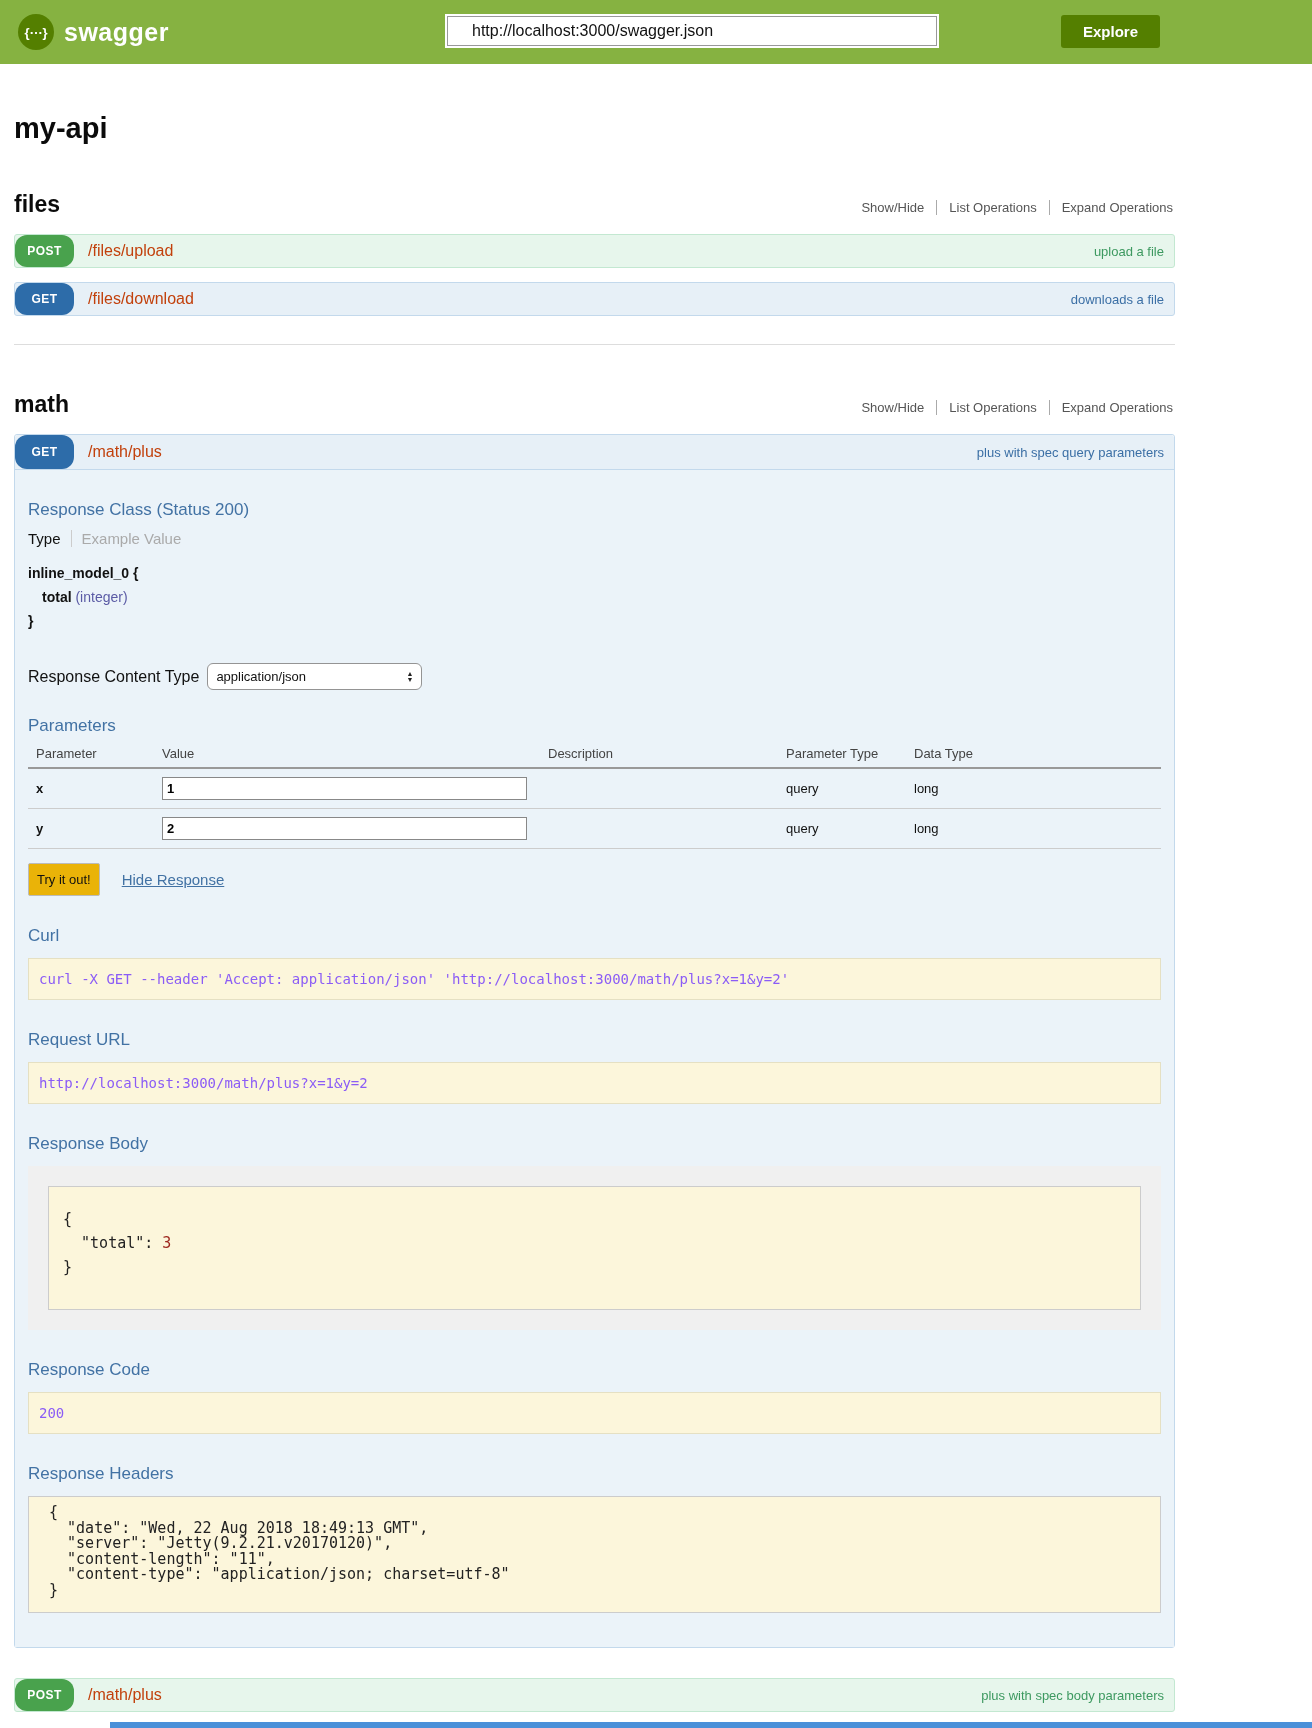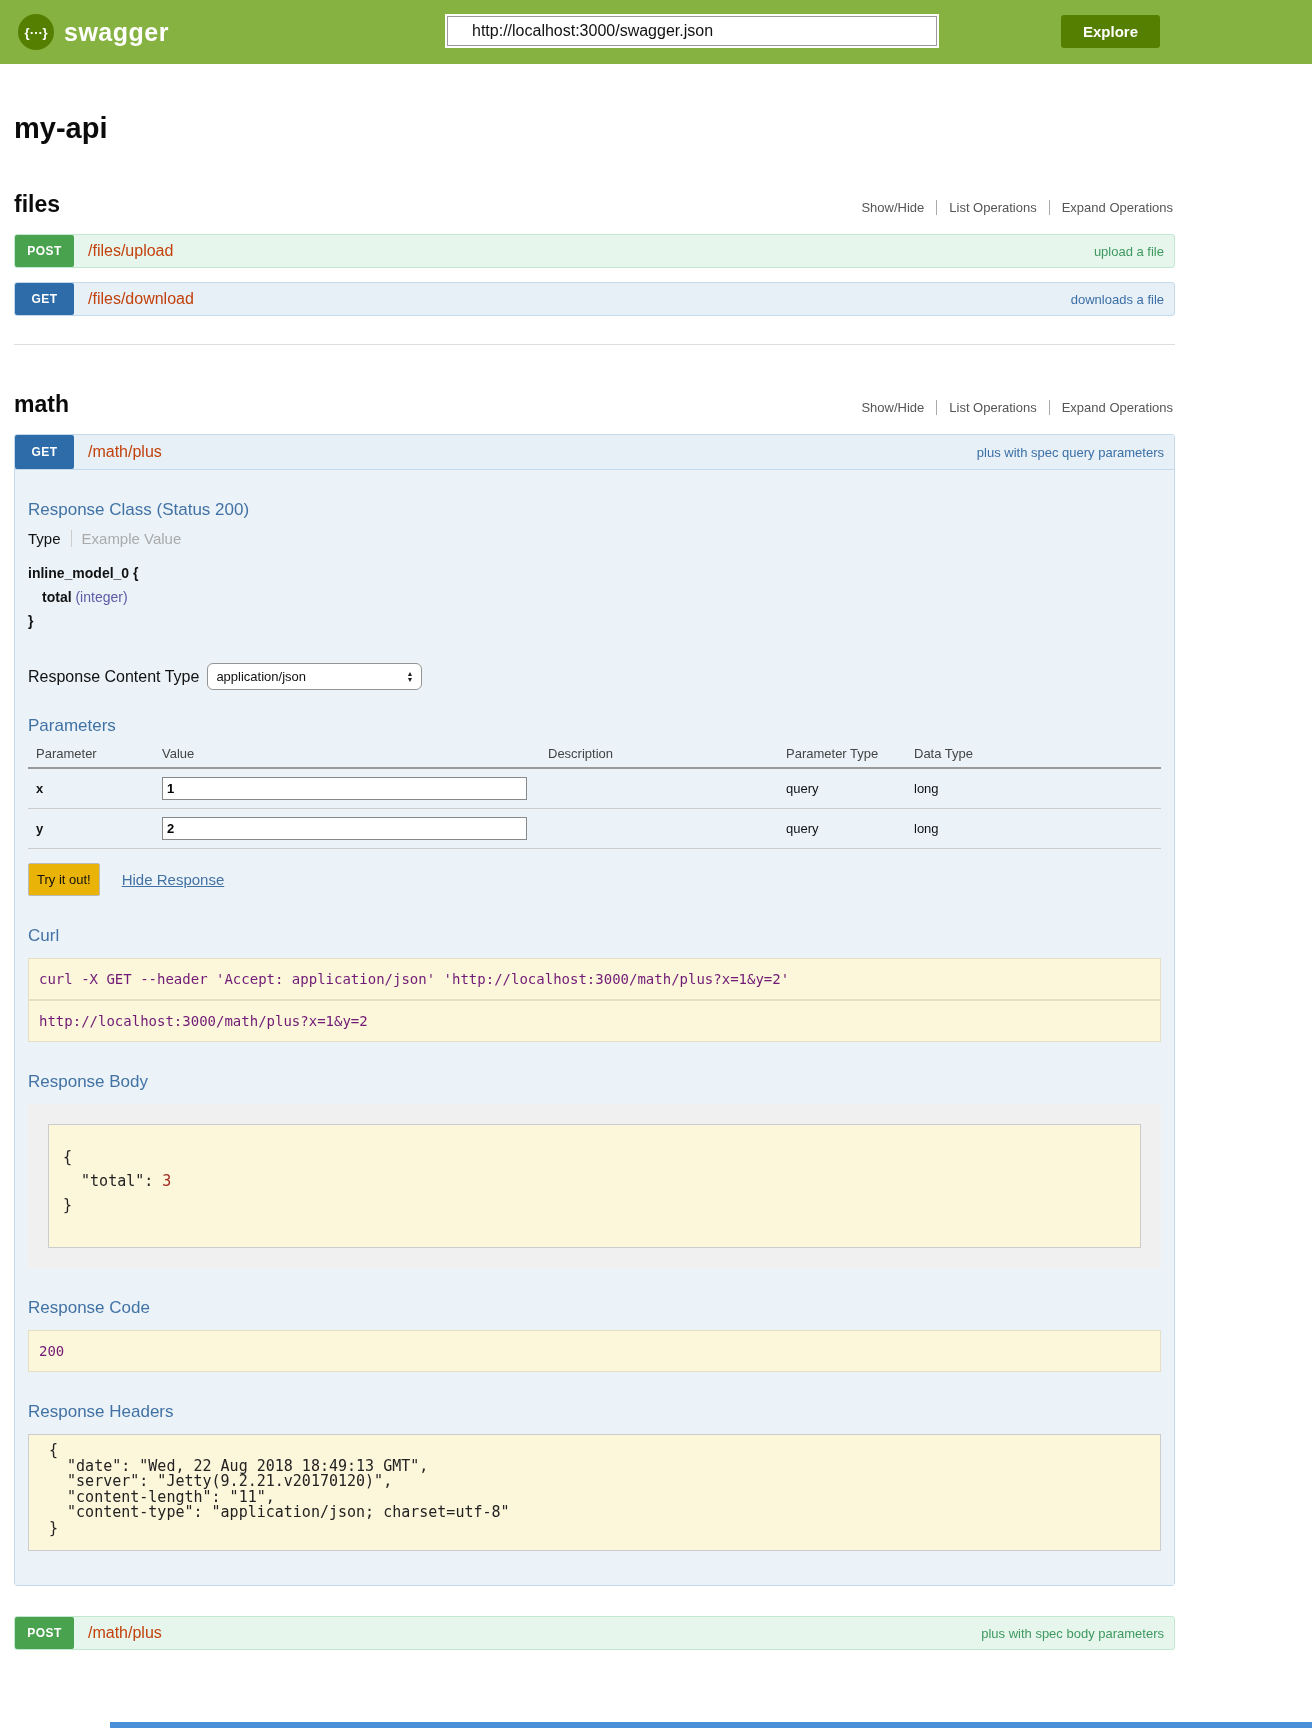--- a/index.html
+++ b/index.html
@@ -28,21 +28,21 @@
   .section-controls { font-size:13px; color:#555; display:flex; align-items:center; }
   .section-controls a { color:#555; text-decoration:none; padding:0 12px; cursor:pointer; }
   .section-controls a + a { border-left:1px solid #aaa; }
   .section-controls a:last-child { padding-right:2px; }
 
   
   .op { display:flex; align-items:center; height:34px; border-radius:3px; margin-bottom:14px; }
   .op.get  { background:#e7f0f7; border:1px solid #c3d9ec; }
   .op.post { background:#e7f6ec; border:1px solid #c3e8d1; }
   .method-badge { width:59px; height:100%; display:flex; align-items:center; justify-content:center;
-                  color:#fff; font-size:12px; font-weight:bold; border-radius:2px; letter-spacing:0.5px; cursor:pointer; }
+                  color:#fff; font-size:12px; font-weight:bold; border-radius:12px; letter-spacing:0.5px; cursor:pointer; }
   .op.get  .method-badge { background:#2d6ca9; }
   .op.post .method-badge { background:#49a24d; }
   .op-path { font-size:16px; color:#c2410c; margin-left:14px; cursor:pointer; }
   .op-summary { margin-left:auto; margin-right:10px; font-size:13px; cursor:pointer; }
   .op.get  .op-summary { color:#3b6fa5; }
   .op.post .op-summary { color:#3d9960; }
 
   .group-divider { border:none; border-top:1px solid #ddd; margin:28px 0 0 0; }
 
   
@@ -80,21 +80,21 @@
                  padding:0 4px; font-family:"Liberation Sans", sans-serif; }
 
   .try-row { display:flex; align-items:center; margin-top:14px; gap:22px; }
   .try-btn { background:#eab308; border:1px solid #bbb; font-size:13px; color:#111; padding:8px 8px;
              border-radius:2px; cursor:pointer; font-family:"Liberation Sans", sans-serif; }
   .hide-link { color:#4272a4; font-size:15px; text-decoration:underline; cursor:pointer; }
 
   
   .result-h { margin-top:30px; margin-bottom:12px; }
   pre.cream, .cream-box { background:#fcf6db; border:1px solid #e5e0c3; font-family:"DejaVu Sans Mono", monospace;
-               font-size:14px; color:#701a75; }
+               font-size:14px; color:#8b5cf6; }
   pre.cream { padding:12px 10px; white-space:pre-wrap; word-break:break-all; }
   .grey-wrap { background:#f0f0f0; padding:20px; }
   .body-box { background:#fcf6db; border:1px solid #ccc; padding:20px 14px 30px 14px;
               font-family:"DejaVu Sans Mono", monospace; font-size:15px; color:#222; }
   .body-box div { white-space:pre; line-height:24px; }
   .json-num { color:#9d261d; }
   .headers-box { background:#fcf6db; border:1px solid #ccc; padding:8px 20px 14px 20px;
                  font-family:"DejaVu Sans Mono", monospace; font-size:15px; color:#222; }
   .headers-box div { white-space:pre; line-height:15.5px; }
   .footer-bar { position:absolute; bottom:0; left:110px; right:0; height:6px; background:#4a90d9; }
@@ -212,20 +212,21 @@
       </div>
 
       <div class="try-row">
         <button class="try-btn">Try it out!</button>
         <a class="hide-link">Hide Response</a>
       </div>
 
       <div class="blue-h result-h">Curl</div>
       <pre class="cream">curl -X GET --header 'Accept: application/json' 'http://localhost:3000/math/plus?x=1&amp;y=2'</pre>
 
+      <div class="blue-h result-h">Request URL</div>
       <pre class="cream">http://localhost:3000/math/plus?x=1&amp;y=2</pre>
 
       <div class="blue-h result-h">Response Body</div>
       <div class="grey-wrap">
         <div class="body-box">
           <div>{</div>
           <div><span>  "total": </span><span class="json-num">3</span></div>
           <div>}</div>
         </div>
       </div>

